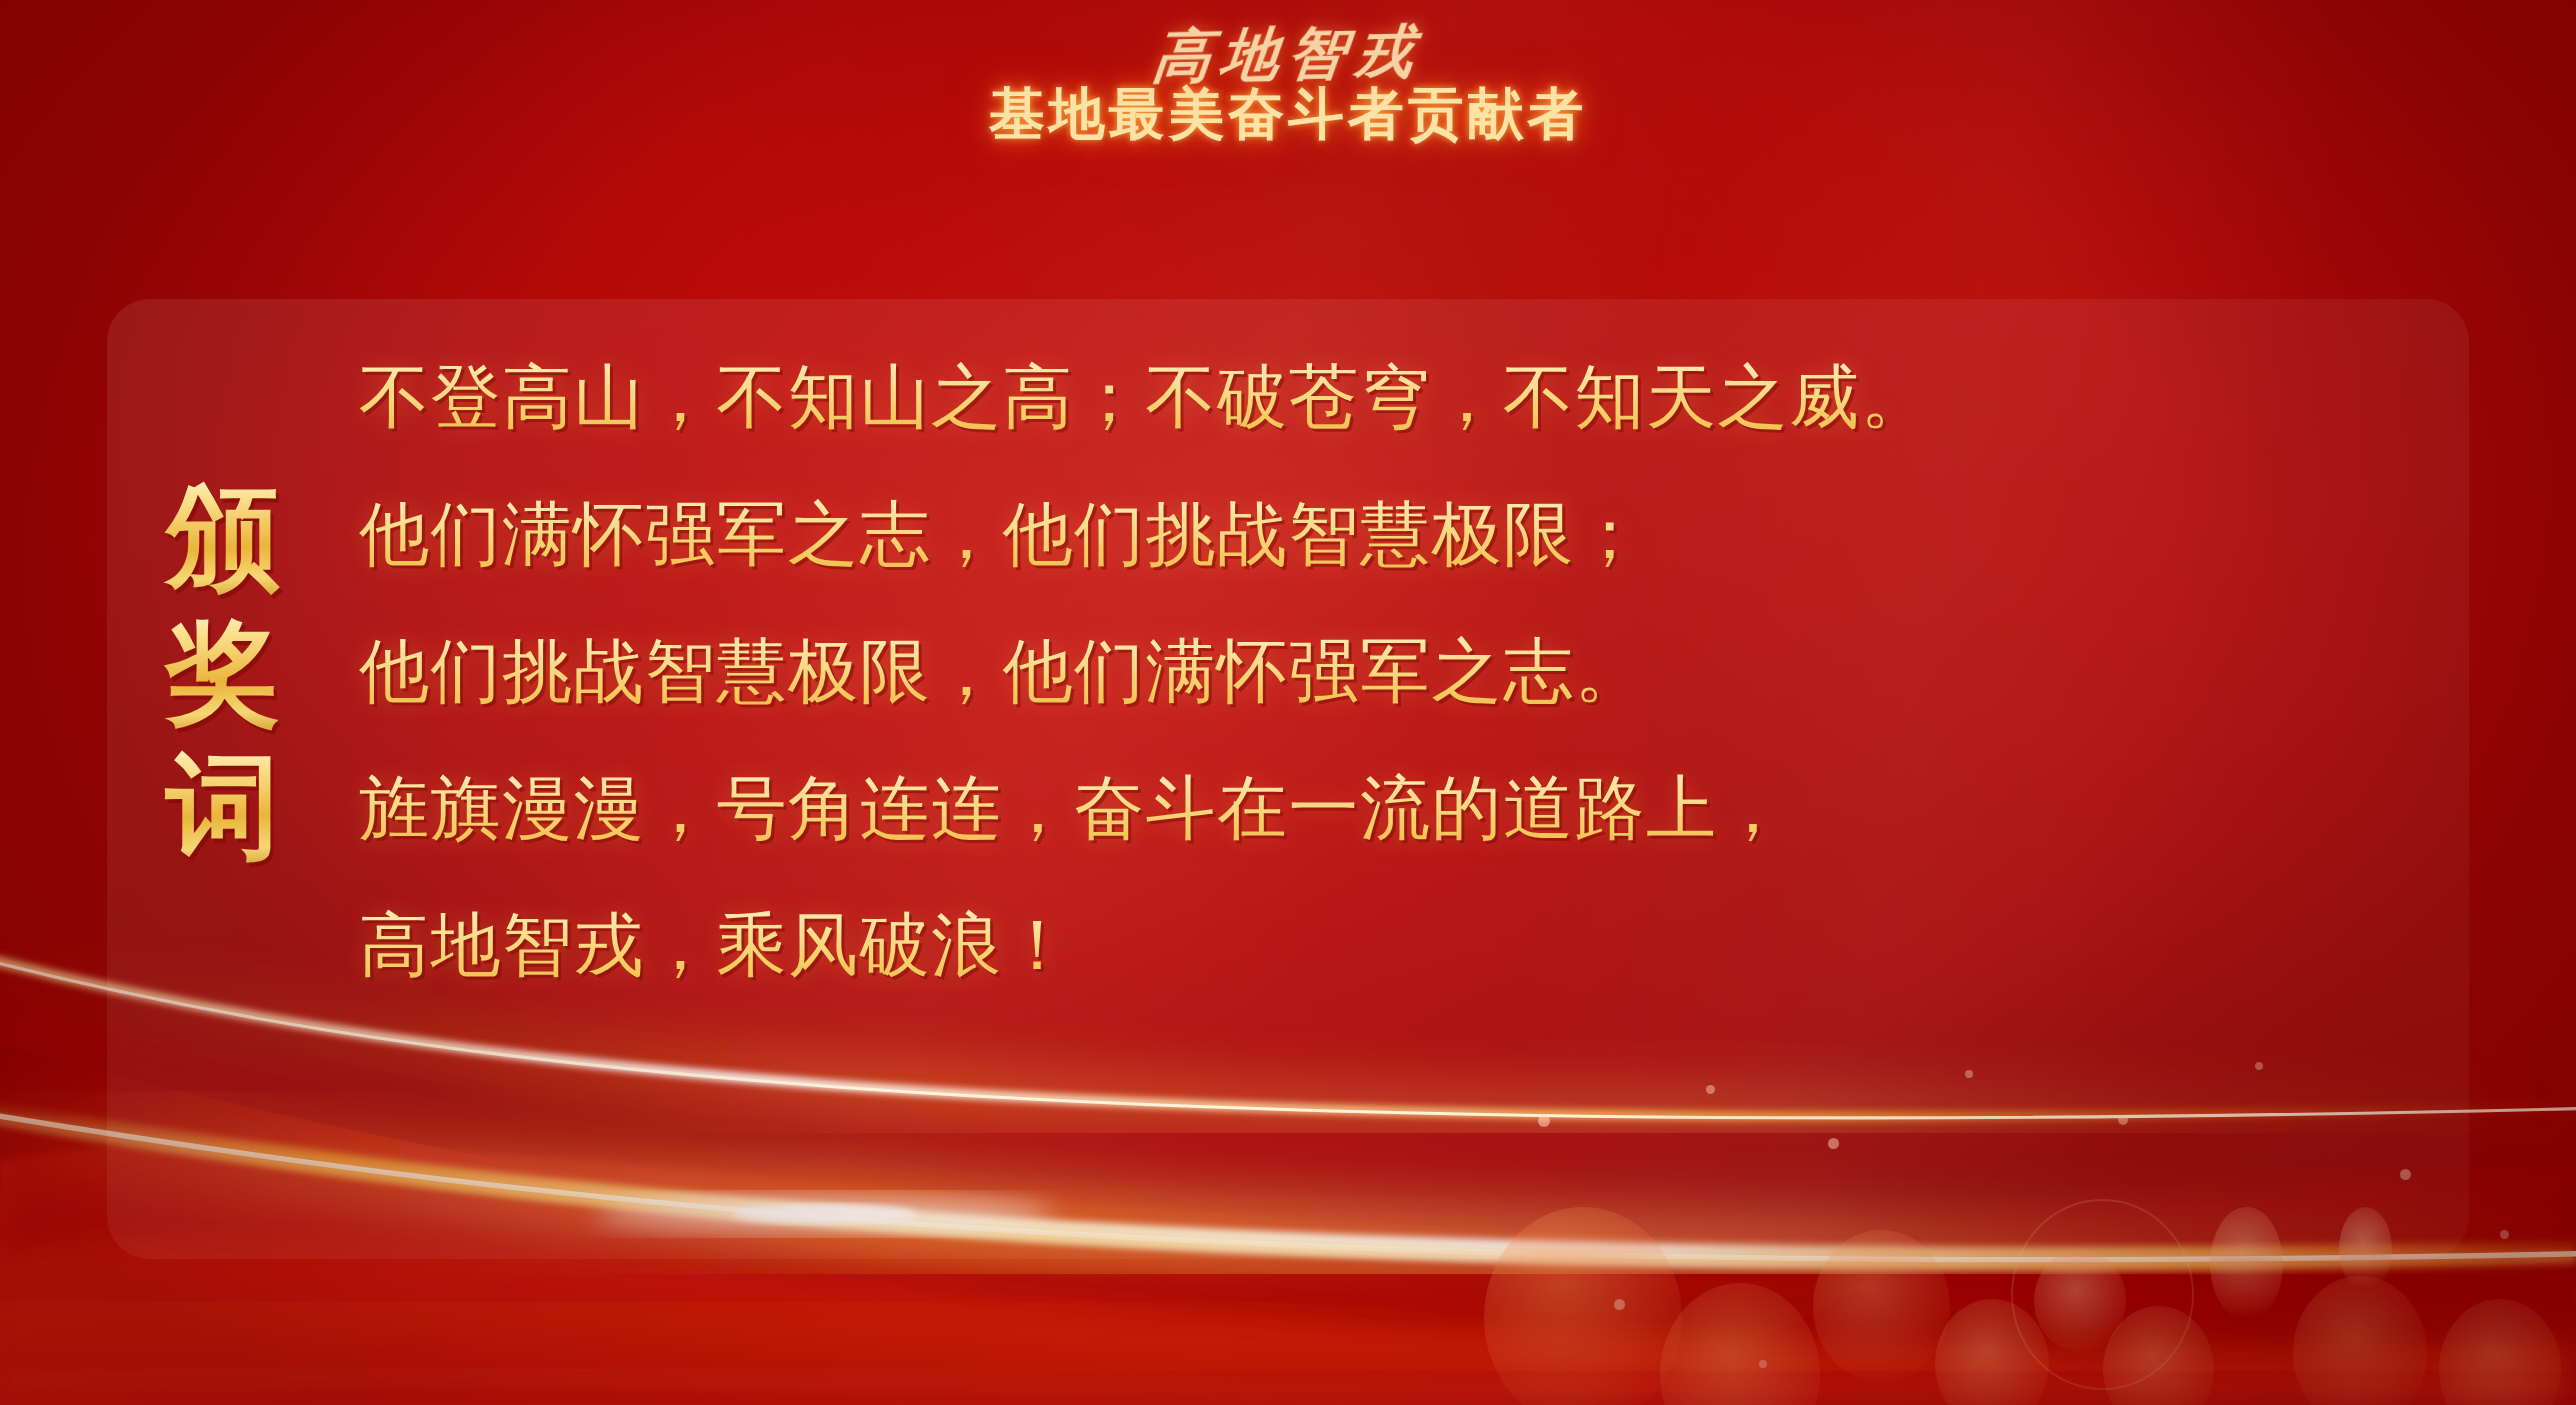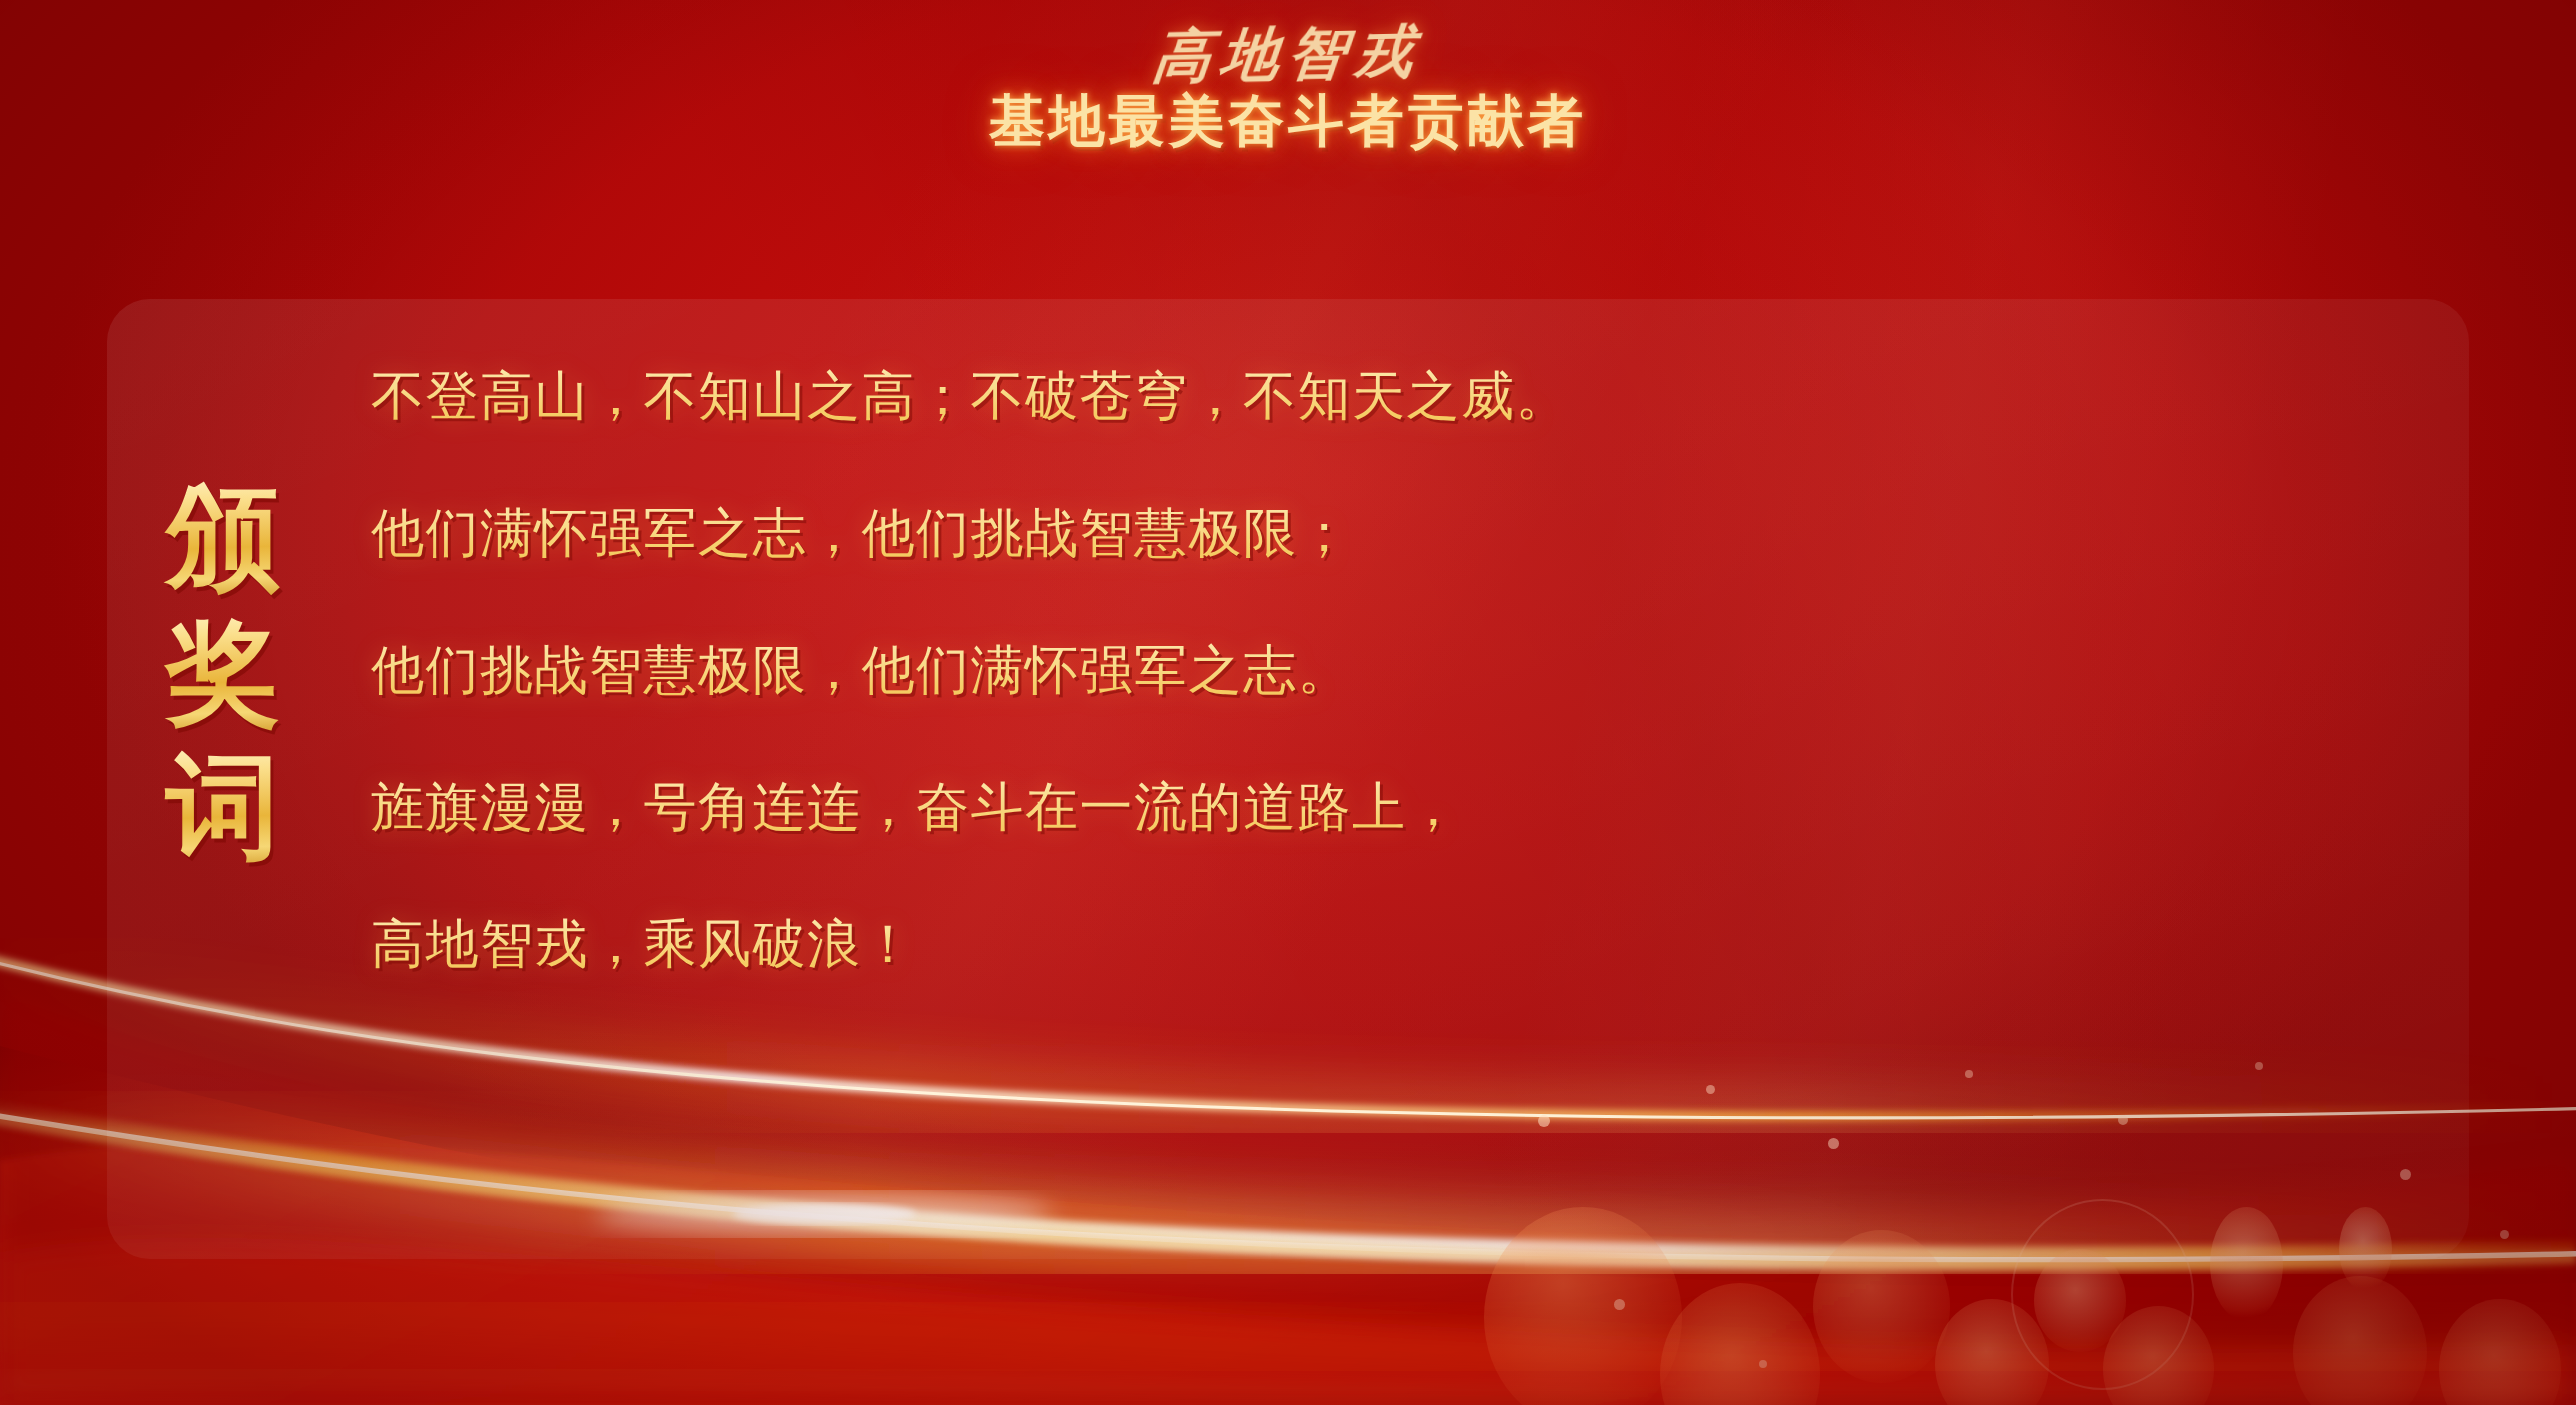--- a/index.html
+++ b/index.html
@@ -54,21 +54,21 @@
     font-size:58px;
     letter-spacing:9.2px;
     color:#F7D9A8;
     text-shadow:0 0 13.7px rgba(255,150,60,0.55), 0 0 35px rgba(255,110,30,0.35);
     line-height:1;
     transform:skewX(-7deg) rotate(-1.2deg);
     opacity:0.97;
     filter:blur(0.3px);
   }
   .subtitle {
-    margin-top:8px;
+    margin-top:1px;
     font-size:56px;
     font-weight:700;
     letter-spacing:3.8px;
     line-height:1.05;
     color:#FBE3A6;
     text-shadow:
        0 0 7.6px rgba(255,170,70,0.95),
        0 0 21.4px rgba(255,120,30,0.80),
        0 0 46px rgba(255,90,20,0.55),
        3.1px 3.8px 0 rgba(150,12,5,0.55);
@@ -105,33 +105,32 @@
   }
 
   
   .body {
     position:absolute;
     left:359px; top:328px;
     width:2129px;
     z-index:15;
   }
   .line {
-    font-size:53px;
+    font-size:70px;
     font-weight:500;
     line-height:1;
     height:137px;
     display:flex; align-items:center;
     letter-spacing:1.5px;
-    font-family:Liberation Serif, serif;
+    font-family:Liberation Sans, sans-serif;
     background:linear-gradient(180deg,#FFF6D4 0%,#FCE7A8 30%,#F6CE68 62%,#EDB53C 88%,#E6A72A 100%);
     -webkit-background-clip:text; background-clip:text;
     color:transparent; -webkit-text-fill-color:transparent;
     filter:drop-shadow(3.1px 3.8px 0 rgba(126,8,4,0.50)) drop-shadow(0 0 10.7px rgba(255,170,60,0.25));
     white-space:nowrap;
-    margin-left:12px;
   }
 </style>
 </head>
 <body>
 
 <div id="stage">
 
   <div class="sheen"></div>
 
   <div class="ribbonwrap">

